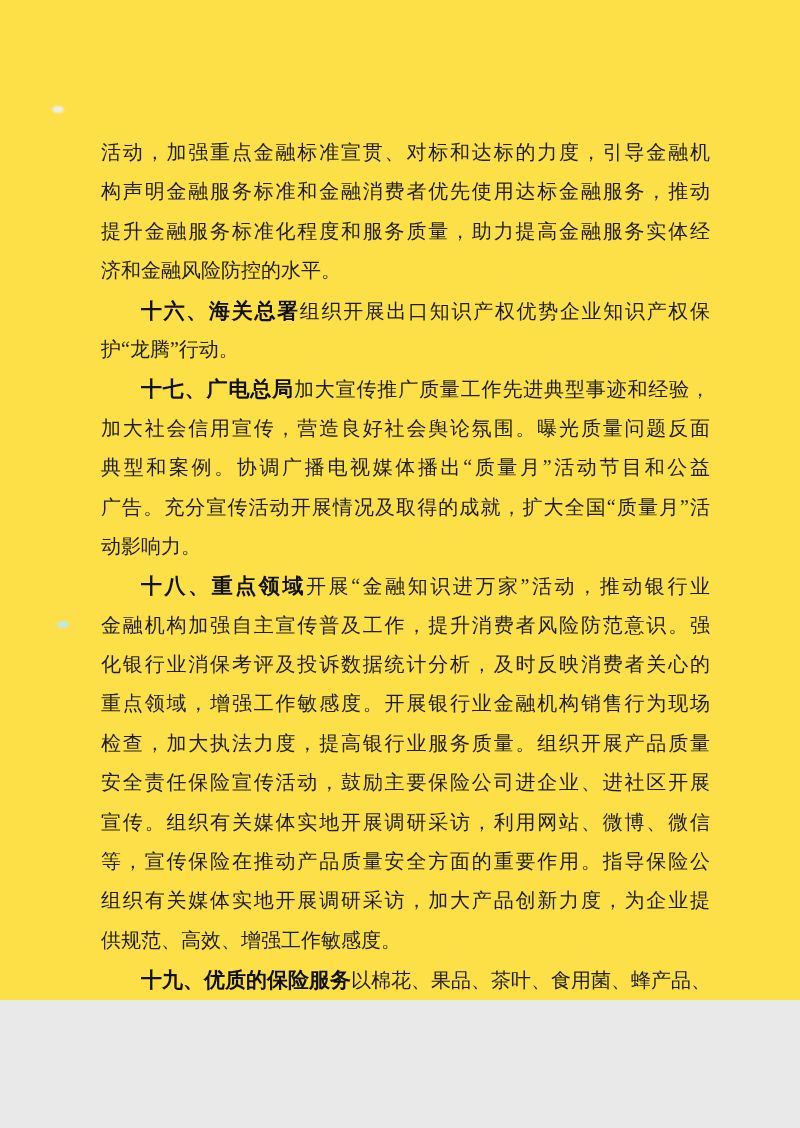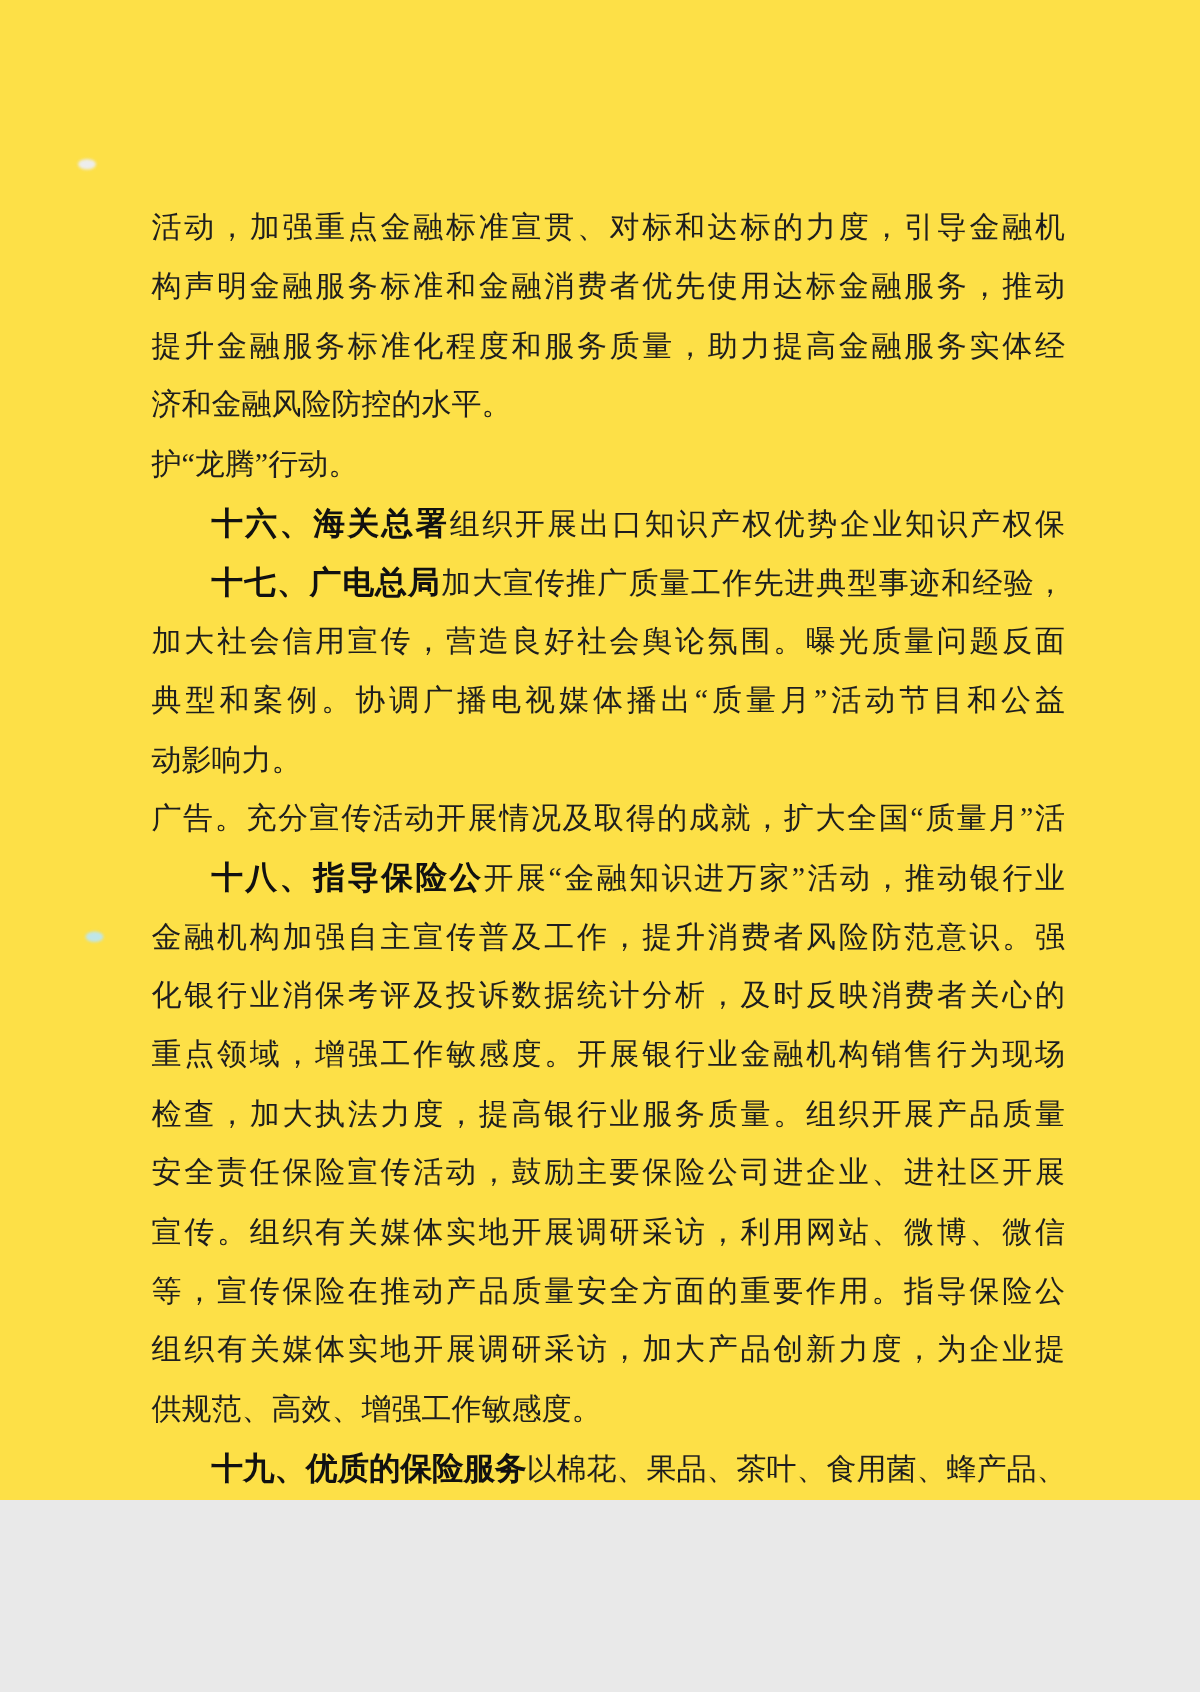--- a/index.html
+++ b/index.html
@@ -83,30 +83,30 @@
 
   <div class="artifact a1"></div>
   <div class="artifact a2"></div>
 
   <div class="doc-body">
     <div class="ln j">活动，加强重点金融标准宣贯、对标和达标的力度，引导金融机</div>
     <div class="ln j">构声明金融服务标准和金融消费者优先使用达标金融服务，推动</div>
     <div class="ln j">提升金融服务标准化程度和服务质量，助力提高金融服务实体经</div>
     <div class="ln l">济和金融风险防控的水平。</div>
 
+    <div class="ln j ind"><b class="lead">十六、海关总署</b><span>组织开展出口知识产权优势企业知识产权保</span></div>
     <div class="ln l">护“龙腾”行动。</div>
-    <div class="ln j ind"><b class="lead">十六、海关总署</b><span>组织开展出口知识产权优势企业知识产权保</span></div>
 
     <div class="ln j ind"><b class="lead">十七、广电总局</b><span>加大宣传推广质量工作先进典型事迹和经验，</span></div>
     <div class="ln j">加大社会信用宣传，营造良好社会舆论氛围。曝光质量问题反面</div>
     <div class="ln j">典型和案例。协调广播电视媒体播出“质量月”活动节目和公益</div>
+    <div class="ln j">广告。充分宣传活动开展情况及取得的成就，扩大全国“质量月”活</div>
     <div class="ln l">动影响力。</div>
-    <div class="ln j">广告。充分宣传活动开展情况及取得的成就，扩大全国“质量月”活</div>
 
-    <div class="ln j ind"><b class="lead">十八、指导保险公</b><span>开展“金融知识进万家”活动，推动银行业</span></div>
+    <div class="ln j ind"><b class="lead">十八、重点领域</b><span>开展“金融知识进万家”活动，推动银行业</span></div>
     <div class="ln j">金融机构加强自主宣传普及工作，提升消费者风险防范意识。强</div>
     <div class="ln j">化银行业消保考评及投诉数据统计分析，及时反映消费者关心的</div>
     <div class="ln j">重点领域，增强工作敏感度。开展银行业金融机构销售行为现场</div>
     <div class="ln j">检查，加大执法力度，提高银行业服务质量。组织开展产品质量</div>
     <div class="ln j">安全责任保险宣传活动，鼓励主要保险公司进企业、进社区开展</div>
     <div class="ln j">宣传。组织有关媒体实地开展调研采访，利用网站、微博、微信</div>
     <div class="ln j">等，宣传保险在推动产品质量安全方面的重要作用。指导保险公</div>
     <div class="ln j">组织有关媒体实地开展调研采访，加大产品创新力度，为企业提</div>
     <div class="ln l">供规范、高效、增强工作敏感度。</div>
 

